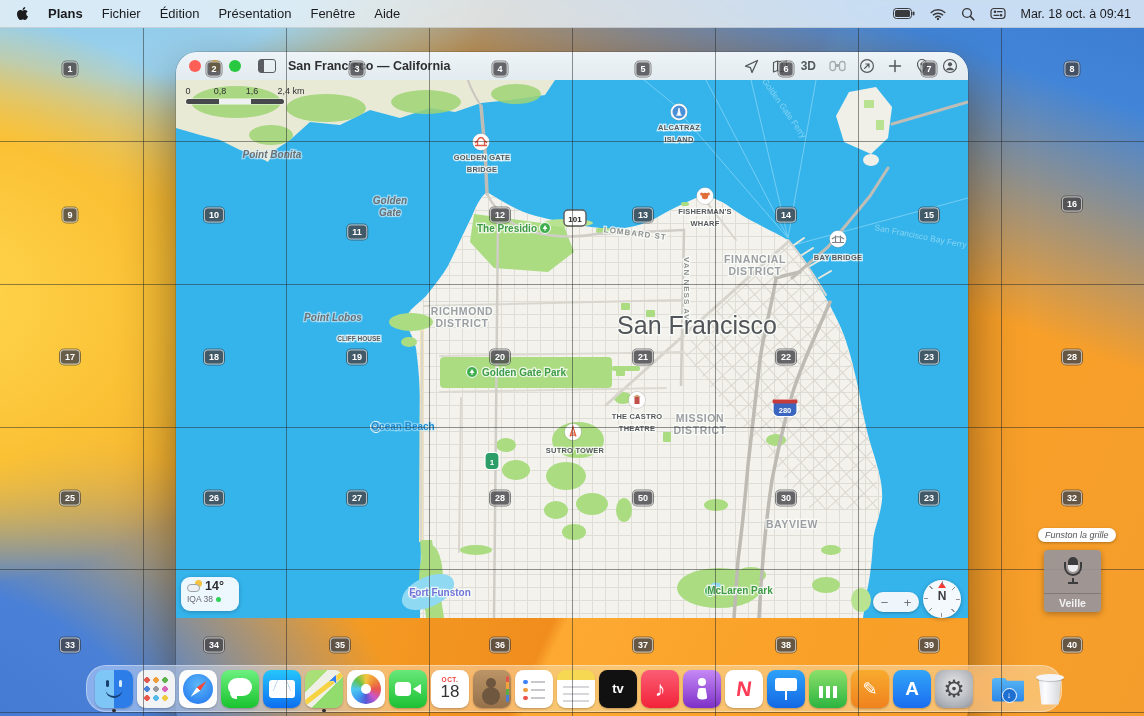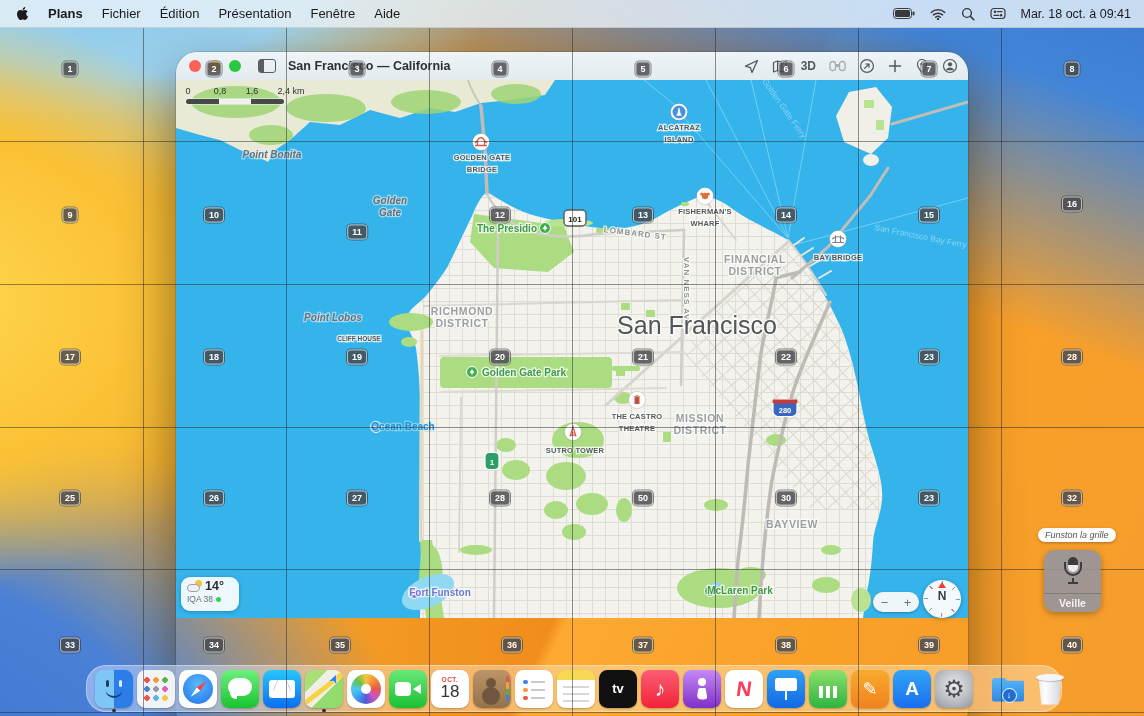--- a/index.html
+++ b/index.html
@@ -94,21 +94,21 @@
   
   #grid{position:absolute;inset:0;z-index:30;pointer-events:none;}
   .grid-badge{position:absolute;transform:translate(-50%,-50%);background:rgba(70,70,74,.82);
     border:1px solid rgba(205,205,205,.85);box-shadow:0 0 0 1px rgba(50,50,52,.6);
     border-radius:4px;color:#fff;font-size:9px;font-weight:700;padding:1px 4px;line-height:11px;}
 
   
   #voice{position:absolute;z-index:40;}
   .vc-tip{position:absolute;left:1038px;top:528px;background:#fff;border-radius:7px;padding:2px 7px;
     font-size:9px;font-style:italic;color:#555;box-shadow:0 1px 3px rgba(0,0,0,.3);white-space:nowrap;}
-  .vc-btn{position:absolute;left:1044px;top:550px;width:57px;height:62px;border-radius:10px;
+  .vc-btn{position:absolute;left:1044px;top:550px;width:57px;height:62px;border-radius:4px;
     background:rgba(151,149,155,.92);box-shadow:0 2px 6px rgba(0,0,0,.3);}
   .mic{position:relative;width:18px;height:26px;margin:7px auto 0;}
   .mic-cap{position:absolute;left:50%;top:0;width:10px;height:15px;margin-left:-5px;border-radius:5px;
     background:linear-gradient(180deg,#3c3c3e 0 55%,#ececf0 55%);}
   .mic-arc{position:absolute;left:50%;top:5px;width:14px;height:12px;margin-left:-9px;
     border:2px solid #3c3c3e;border-top:none;border-radius:0 0 9px 9px;}
   .mic-stem{position:absolute;left:50%;bottom:1px;width:2px;height:4px;margin-left:-1px;background:#3c3c3e;}
   .mic-base{position:absolute;left:50%;bottom:-1px;width:10px;height:2px;margin-left:-5px;background:#3c3c3e;}
   .vc-label{position:absolute;left:0;right:0;bottom:0;height:18px;border-top:1px solid rgba(70,70,72,.35);
     text-align:center;font-size:10.5px;font-weight:600;color:#f2f2f4;line-height:18px;}
@@ -630,21 +630,21 @@
         <div class="grid-badge" style="left: 214px; top: 498px;">26</div>
         <div class="grid-badge" style="left: 357px; top: 498px;">27</div>
         <div class="grid-badge" style="left: 500px; top: 498px;">28</div>
         <div class="grid-badge" style="left: 643px; top: 498px;">50</div>
         <div class="grid-badge" style="left: 786px; top: 498px;">30</div>
         <div class="grid-badge" style="left: 929px; top: 498px;">23</div>
         <div class="grid-badge" style="left: 1072px; top: 498px;">32</div>
         <div class="grid-badge" style="left: 70px; top: 645px;">33</div>
         <div class="grid-badge" style="left: 214px; top: 645px;">34</div>
         <div class="grid-badge" style="left: 340px; top: 645px;">35</div>
-        <div class="grid-badge" style="left: 512px; top: 645px;">36</div>
+        <div class="grid-badge" style="left: 500px; top: 645px;">36</div>
         <div class="grid-badge" style="left: 643px; top: 645px;">37</div>
         <div class="grid-badge" style="left: 786px; top: 645px;">38</div>
         <div class="grid-badge" style="left: 929px; top: 645px;">39</div>
         <div class="grid-badge" style="left: 1072px; top: 645px;">40</div>
       </div>
   </div>
 
   <div id="voice">
     <div class="vc-tip">Funston la grille</div>
     <div class="vc-btn">

